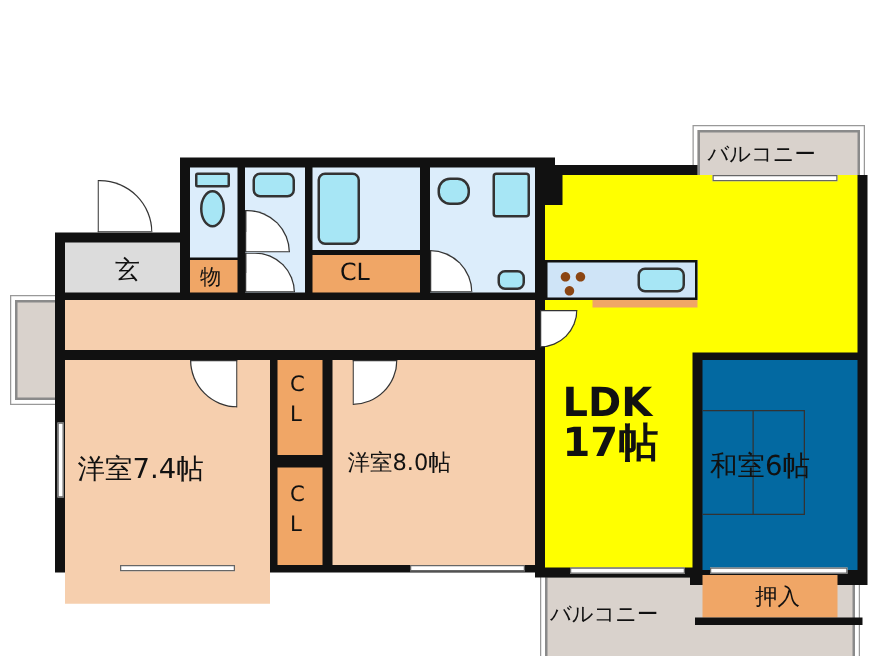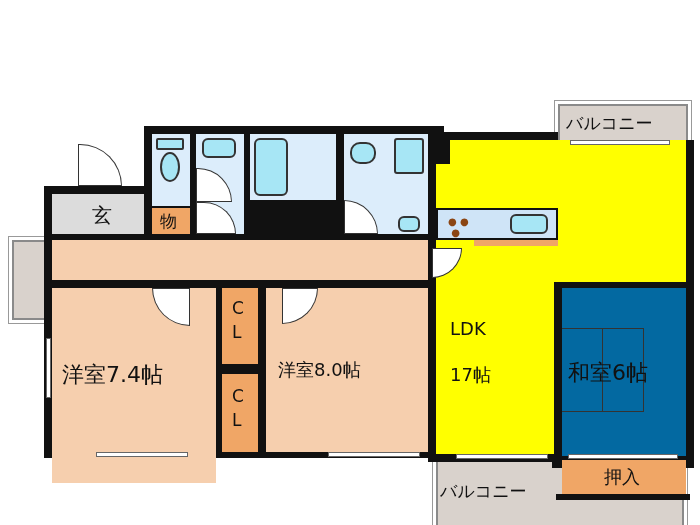--- a/index.html
+++ b/index.html
@@ -52,50 +52,53 @@
   <div class="r bath" style="left:196px;top:86px;width:48px;height:100px;">
     <div class="fix" style="left:6px;top:4px;width:34px;height:20px;"></div>
     <div class="door" style="left:0px;top:34px;width:36px;height:34px;border-radius:0 34px 0 0;"></div>
     <div class="door" style="left:0px;top:68px;width:40px;height:32px;border-radius:0 32px 0 0;"></div>
   </div>
 
   <div class="r bath" style="left:250px;top:86px;width:86px;height:66px;">
     <div class="fix" style="left:4px;top:4px;width:34px;height:58px;"></div>
   </div>
 
+  <div class="r orange" style="left:250px;top:156px;width:86px;height:30px;">
+    <span class="lbl" style="left:22px;top:3px;font-size:19px;">CL</span>
+  </div>
 
   <div class="r bath" style="left:344px;top:86px;width:84px;height:100px;">
     <div class="fix" style="left:6px;top:8px;width:26px;height:22px;border-radius:10px;"></div>
     <div class="fix" style="left:50px;top:4px;width:30px;height:36px;border-radius:3px;"></div>
     <div class="door" style="left:0px;top:66px;width:34px;height:34px;border-radius:0 34px 0 0;"></div>
     <div class="fix" style="left:54px;top:82px;width:22px;height:16px;"></div>
   </div>
 
   <div class="r beige" style="left:52px;top:192px;width:376px;height:40px;"></div>
 
   <div class="r" style="left:436px;top:92px;width:250px;height:142px;background:#ffff00;"></div>
   <div class="r" style="left:436px;top:230px;width:118px;height:176px;background:#ffff00;">
-    <span class="lbl" style="left:14px;top:28px;font-size:18px;line-height:46px;white-space:pre;">LDK
+    <span class="lbl" style="left:14px;top:28px;font-size:32px;line-height:32px;white-space:pre;font-weight:bold;">LDK
 17帖</span>
   </div>
   <div class="r wall" style="left:436px;top:92px;width:14px;height:24px;"></div>
 
   <div class="r" style="left:436px;top:160px;width:122px;height:32px;background:#cfe4f7;border:2px solid #111;">
     <span style="position:absolute;left:10px;top:6px;font-size:10px;color:#8b4513;">● ●<br>&nbsp;●</span>
     <div class="fix" style="left:72px;top:4px;width:38px;height:20px;"></div>
   </div>
   <div class="r orange" style="left:474px;top:192px;width:84px;height:6px;"></div>
   <div class="door" style="left:432px;top:200px;width:30px;height:30px;border-radius:0 0 30px 0;"></div>
 
   <div class="r" style="left:562px;top:240px;width:124px;height:168px;background:#0369a1;">
     <div class="r" style="left:0;top:40px;width:82px;height:84px;border-top:1px solid #333;border-bottom:1px solid #333;border-right:1px solid #333;"></div>
     <div class="r" style="left:40px;top:40px;width:1px;height:84px;background:#333;"></div>
     <span class="lbl" style="left:6px;top:70px;font-size:22px;">和室6帖</span>
   </div>
-  <div class="r orange" style="left:562px;top:412px;width:124px;height:34px;font-family:Liberation Mono, monospace;">
+  <div class="r orange" style="left:562px;top:412px;width:108px;height:34px;font-family:Liberation Mono, monospace;">
     <span class="lbl" style="left:42px;top:5px;font-size:18px;">押入</span>
   </div>
   <div class="r wall" style="left:556px;top:446px;width:134px;height:6px;"></div>
 
   <div class="r beige" style="left:52px;top:240px;width:164px;height:195px;">
     <span class="lbl" style="left:10px;top:72px;font-size:22px;">洋室7.4帖</span>
   </div>
   <div class="door" style="left:152px;top:240px;width:38px;height:38px;border-radius:0 0 0 38px;"></div>
 
   <div class="r orange" style="left:222px;top:240px;width:36px;height:76px;">

